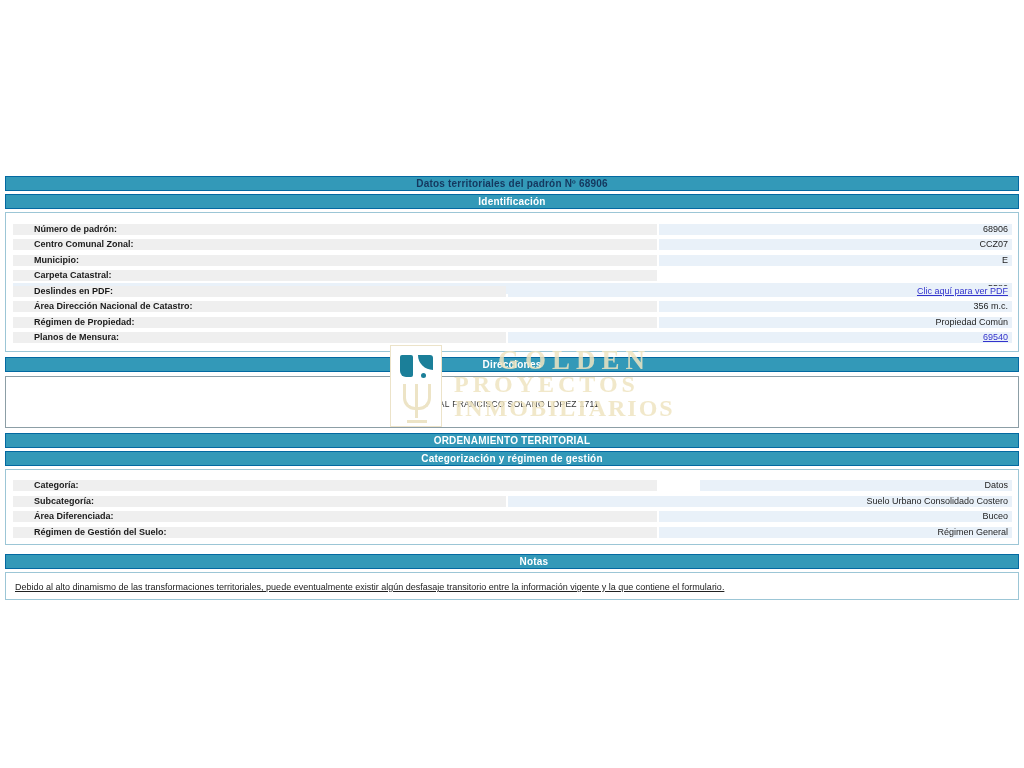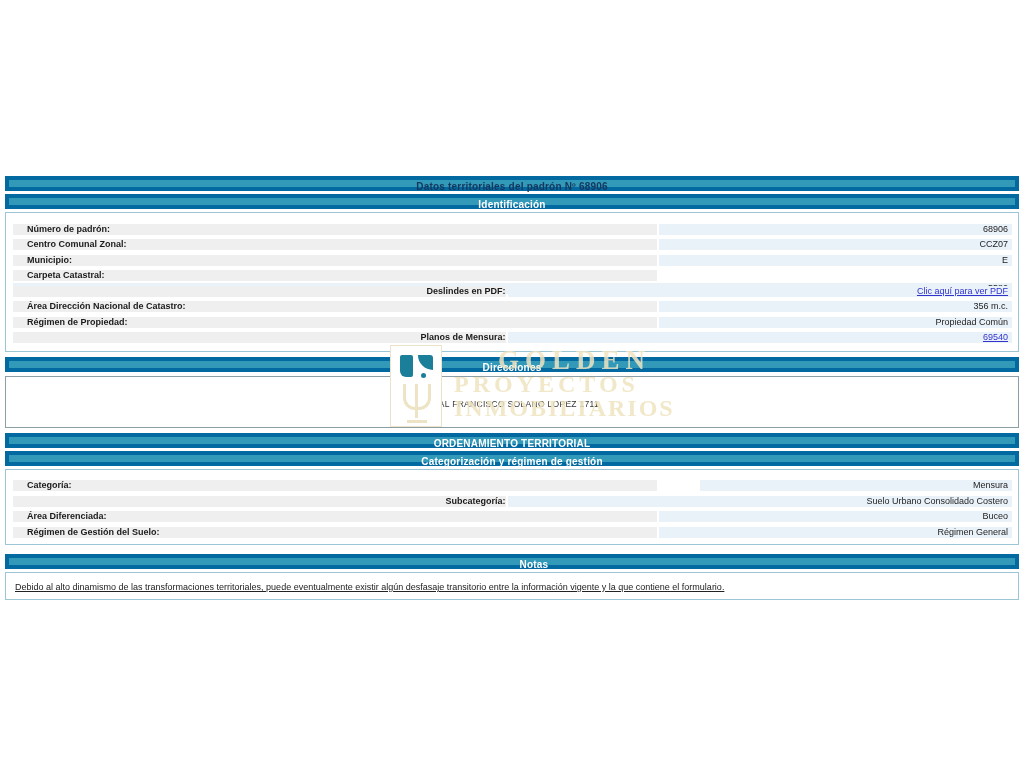--- a/index.html
+++ b/index.html
@@ -3,37 +3,37 @@
 <meta charset="utf-8">
 <style>
   * { margin:0; padding:0; box-sizing:border-box; }
   html,body { background:#fff; }
   body { font-family:"Liberation Sans", sans-serif; }
   #screen { position:relative; width:1024px; height:768px; background:#ffffff; overflow:hidden; }
 
   
   .bar {
     position:absolute; left:5px; width:1014px; height:15px;
-    background:#3399b8; border:4px solid #0369a1;
+    background:#3399b8; border:1px solid #0369a1;
     text-align:center; font-size:10px; font-weight:700; line-height:13px;
     color:#ffffff; letter-spacing:.2px;
   }
   .bar.navy-text { color:#14375e; }
 
   
   .box { position:absolute; left:5px; width:1014px; background:#ffffff; border:1px solid #9cc6d6; }
   .box.address { border-color:#8c9ea6; }
 
   
   .row { position:absolute; left:7px; right:6px; height:11px; display:flex; gap:2px; }
   .row .lbl {
-    width:64.5%; background:#efefef; padding-left:14px;
+    width:64.5%; background:#efefef; padding-left:21px;
     font-size:9px; font-weight:700; line-height:11px; color:#1a1a1a; white-space:nowrap;
   }
-  .row.wide .lbl { width:49.3%;text-align:right; }
+  .row.wide .lbl { width:49.3%; }
   .row .val {
     flex:1; background:#e9f1f9; text-align:right; padding-right:4px;
     font-size:9px; line-height:11px; color:#1e1e1e; white-space:nowrap;
   }
   .row .val.link { color:#3333cc; text-decoration:underline; cursor:pointer; }
 
   .address-text {
     position:absolute; top:22px; left:0; width:100%; text-align:center;
     font-size:8.5px; color:#333; letter-spacing:.3px;
   }
@@ -113,21 +113,21 @@
   <div class="box address" style="top:376px; height:52px;">
     <div class="address-text">MCAL FRANCISCO SOLANO LOPEZ 1711</div>
   </div>
 
   <div class="bar" style="top:433px;">ORDENAMIENTO TERRITORIAL</div>
   <div class="bar" style="top:451px;">Categorización y régimen de gestión</div>
 
   <div class="box" style="top:469px; height:76px;">
     <div class="row" style="top:10px;gap:43px;">
       <span class="lbl">Categoría:</span>
-      <span class="val">Mensura</span>
+      <span class="val">Datos</span>
     </div>
     <div class="row wide" style="top:26px;">
       <span class="lbl">Subcategoría:</span>
       <span class="val">Suelo Urbano Consolidado Costero</span>
     </div>
     <div class="row" style="top:41px;">
       <span class="lbl">Área Diferenciada:</span>
       <span class="val">Buceo</span>
     </div>
     <div class="row" style="top:57px;">

